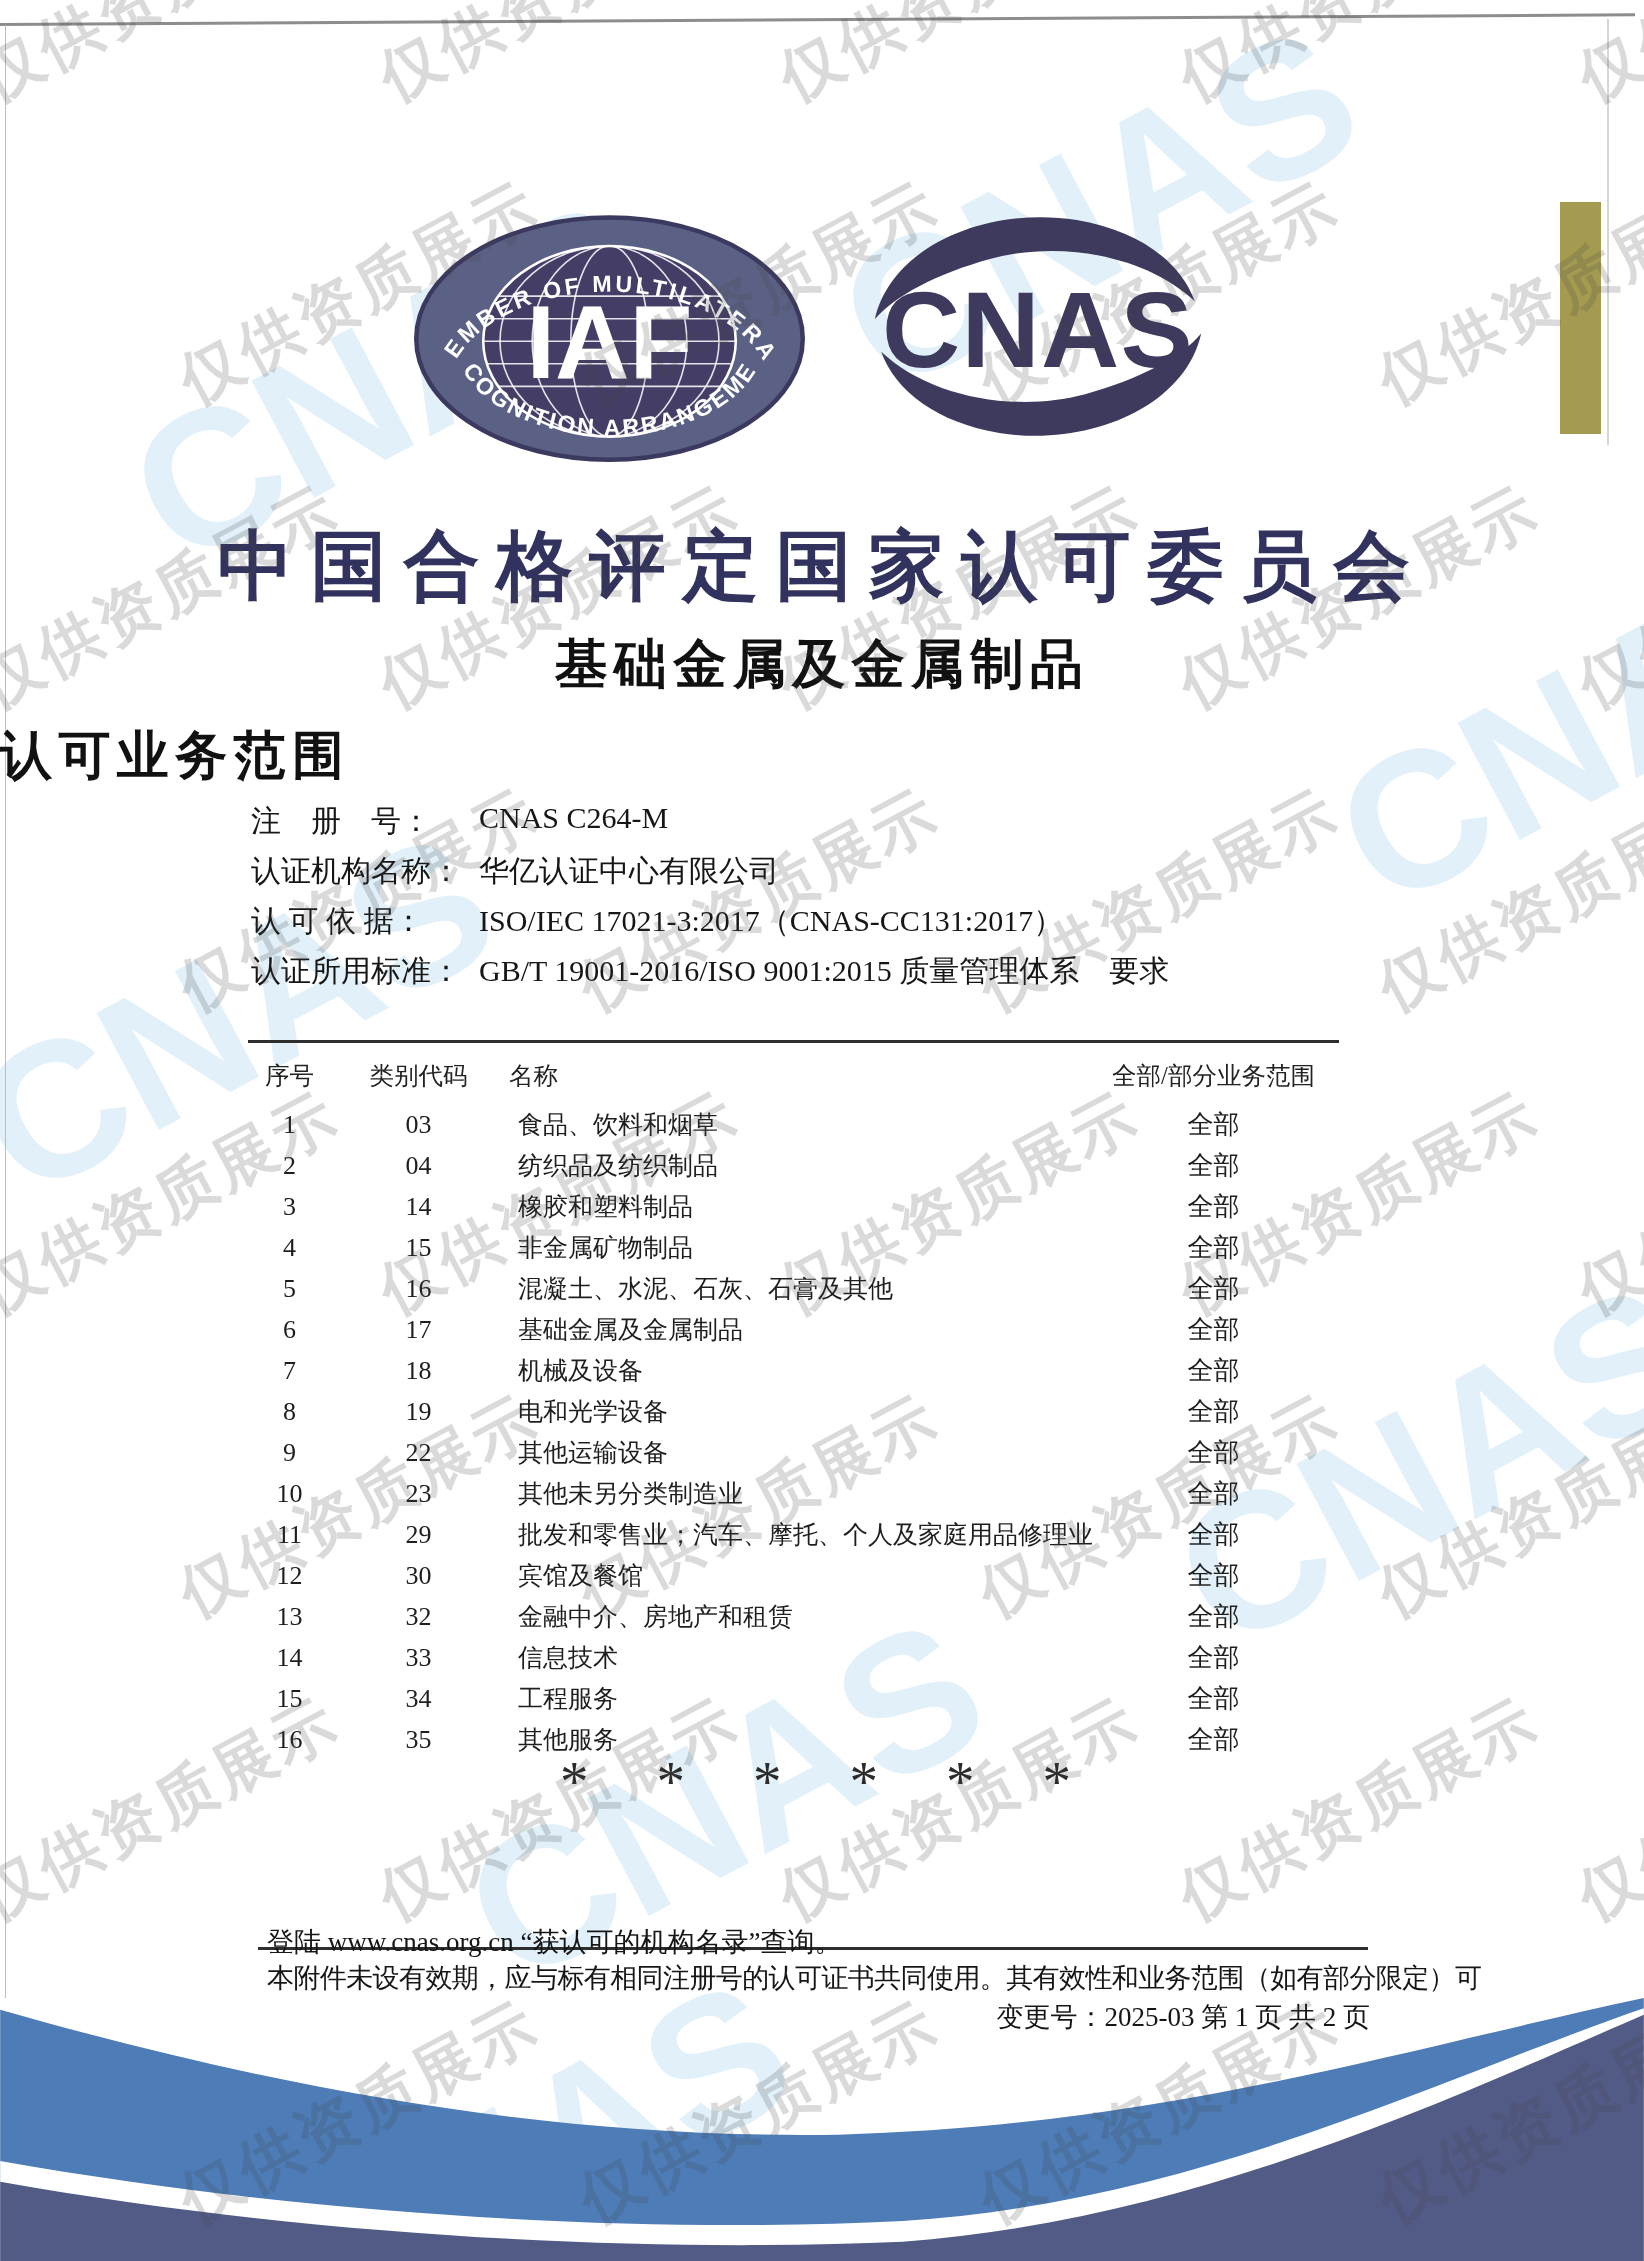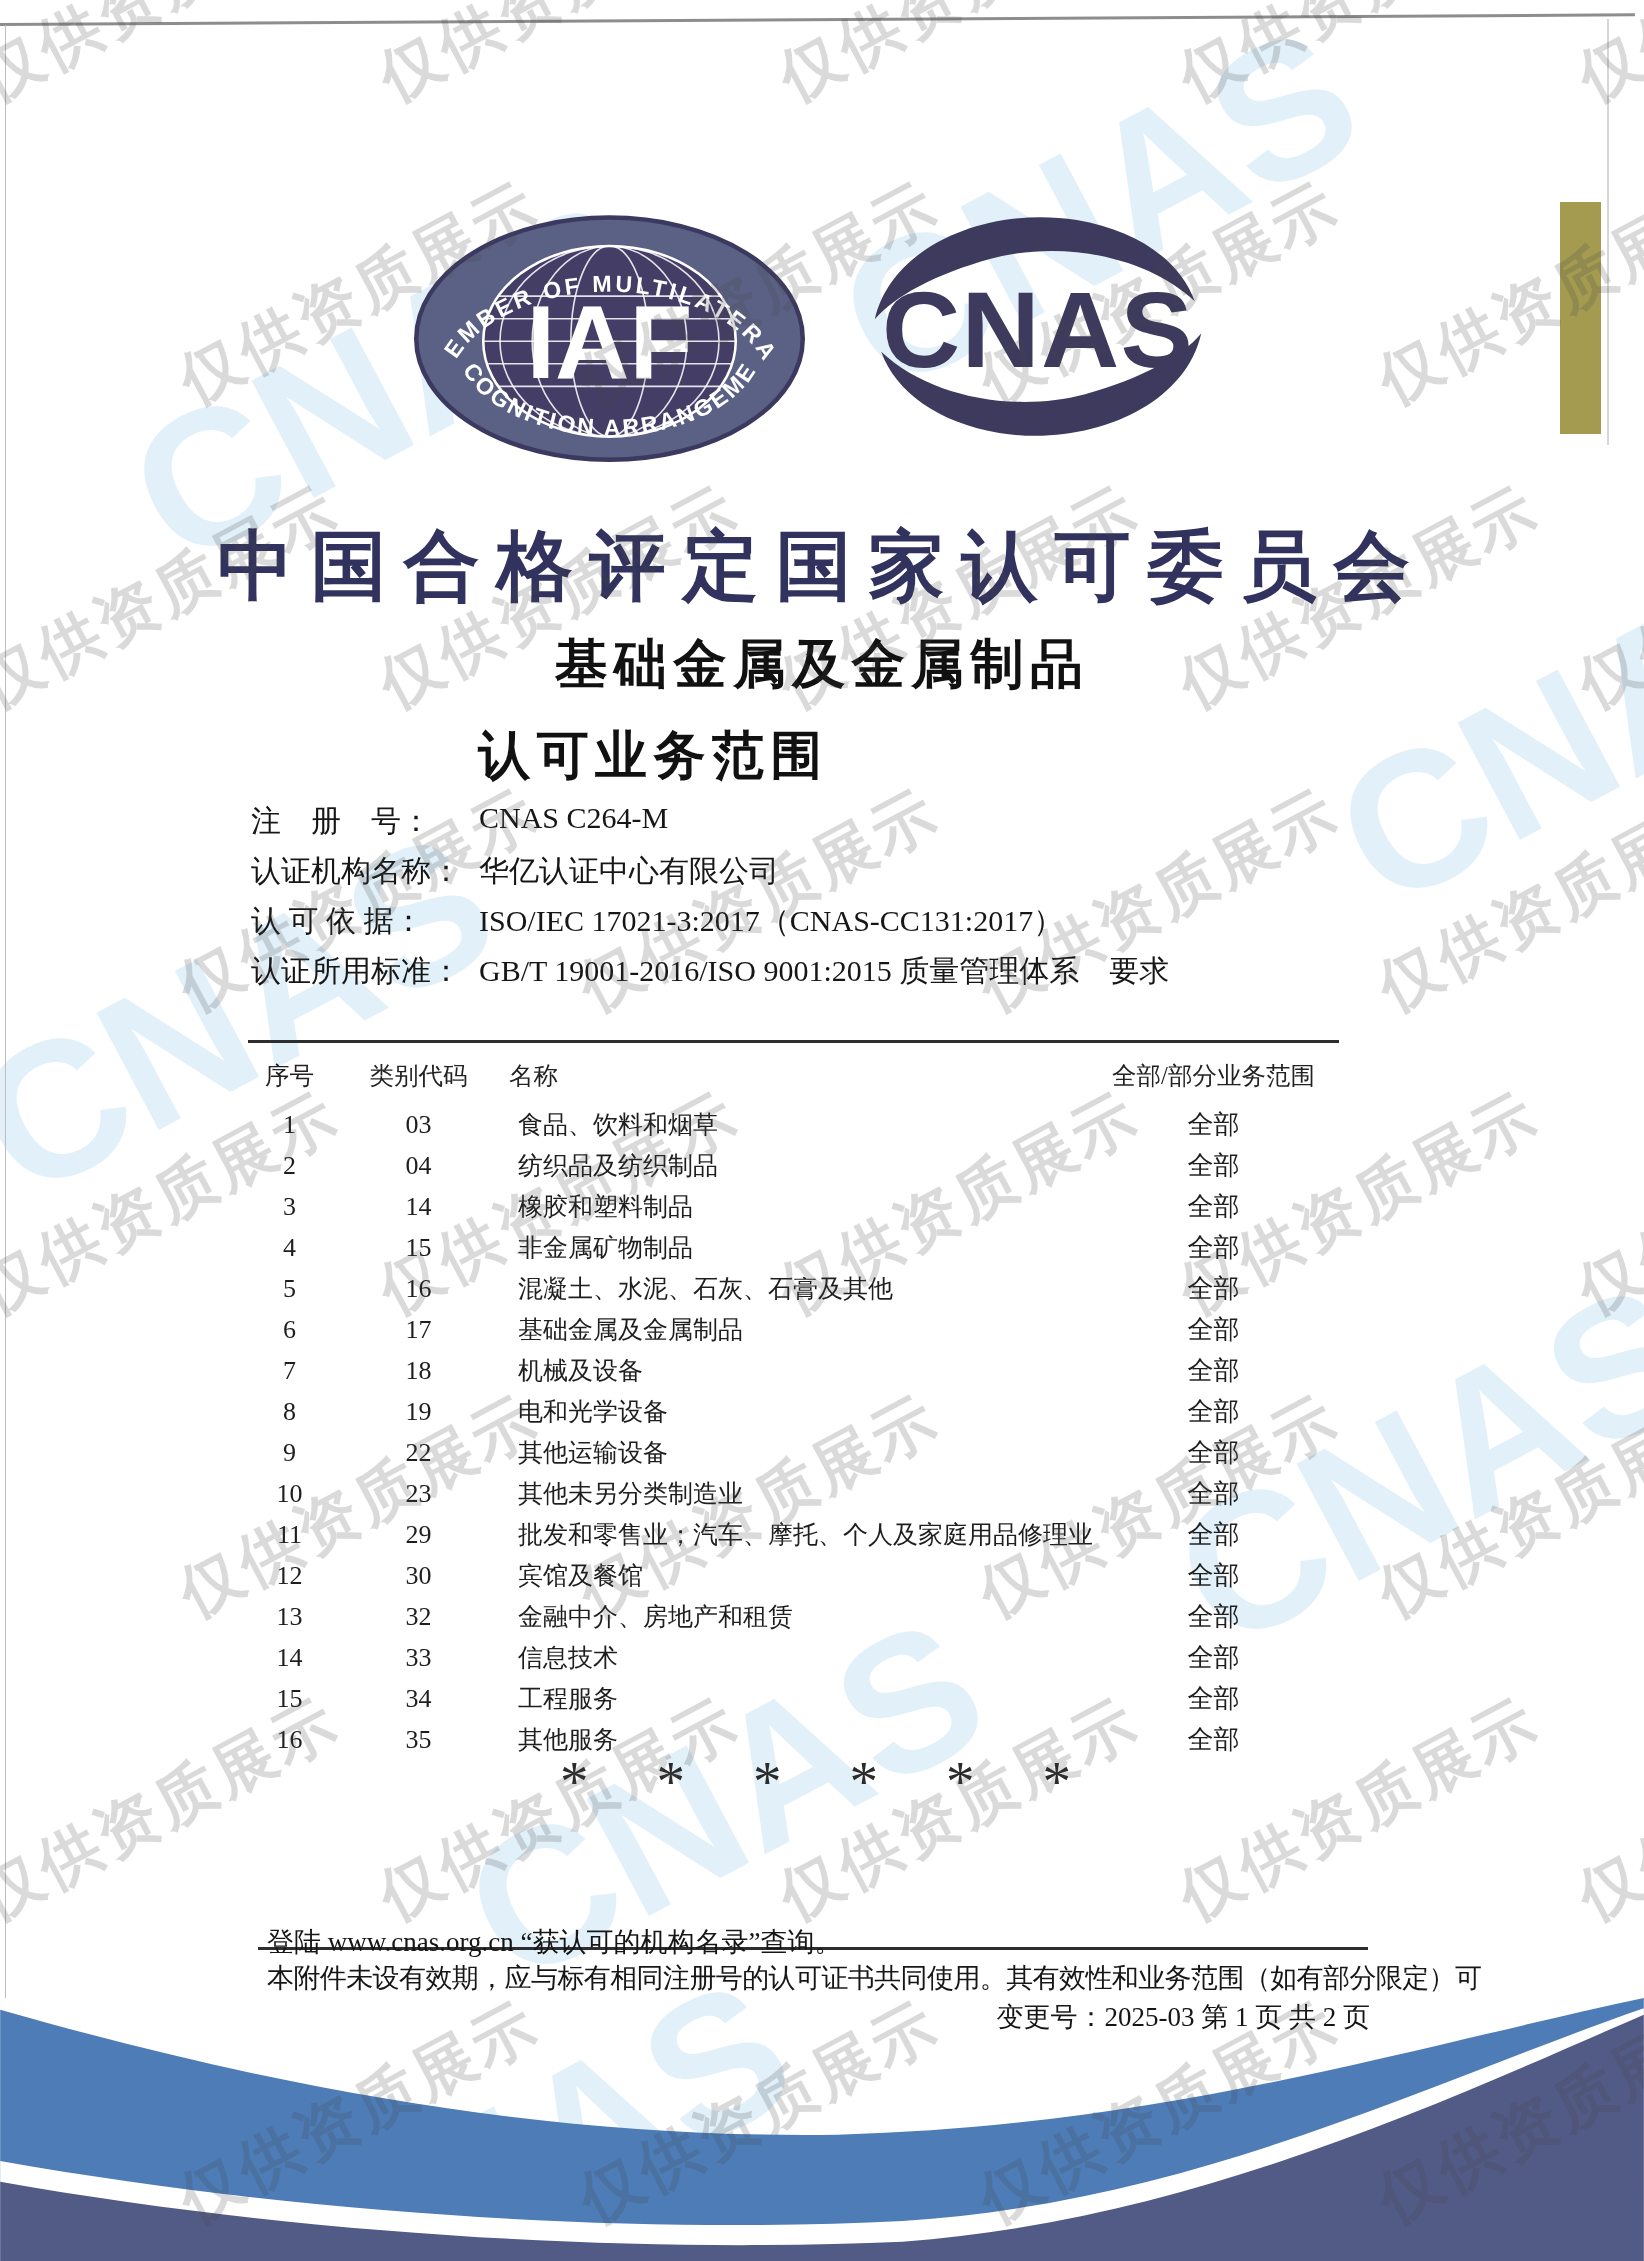--- a/index.html
+++ b/index.html
@@ -28,21 +28,21 @@
   .iaf-logo{position:absolute;left:413px;top:215px;}
   .cnas-logo{position:absolute;left:867px;top:211px;}
 
   
   .title{position:absolute;left:0;top:516px;width:1644px;text-align:center;
          font-family:"Liberation Sans", sans-serif;font-weight:bold;font-size:76px;
          letter-spacing:17px;color:#32325e;white-space:nowrap;}
   .subtitle1{position:absolute;left:0;top:629px;width:1644px;text-align:center;
          font-family:"Liberation Sans", sans-serif;font-weight:bold;font-size:53px;
          letter-spacing:6.4px;color:#111;}
-  .subtitle2{position:absolute;left:0;top:721px;width:1307px;text-align:center;
+  .subtitle2{position:absolute;left:0;top:721px;width:1307px;
          font-family:"Liberation Sans", sans-serif;font-weight:bold;font-size:52px;
          letter-spacing:6.4px;color:#111;}
 
   
   .fields{position:absolute;left:251px;top:801px;width:1128px;}
   .field-row{display:flex;height:50px;align-items:flex-start;font-size:30px;color:#161616;gap:28px;}
   .field-label{width:200px;flex:0 0 200px;white-space:nowrap;}
   .field-value{white-space:nowrap;}
 
   .sep-top{position:absolute;left:248px;top:1040px;width:1091px;height:3.2px;background:#2e2e2e;}

